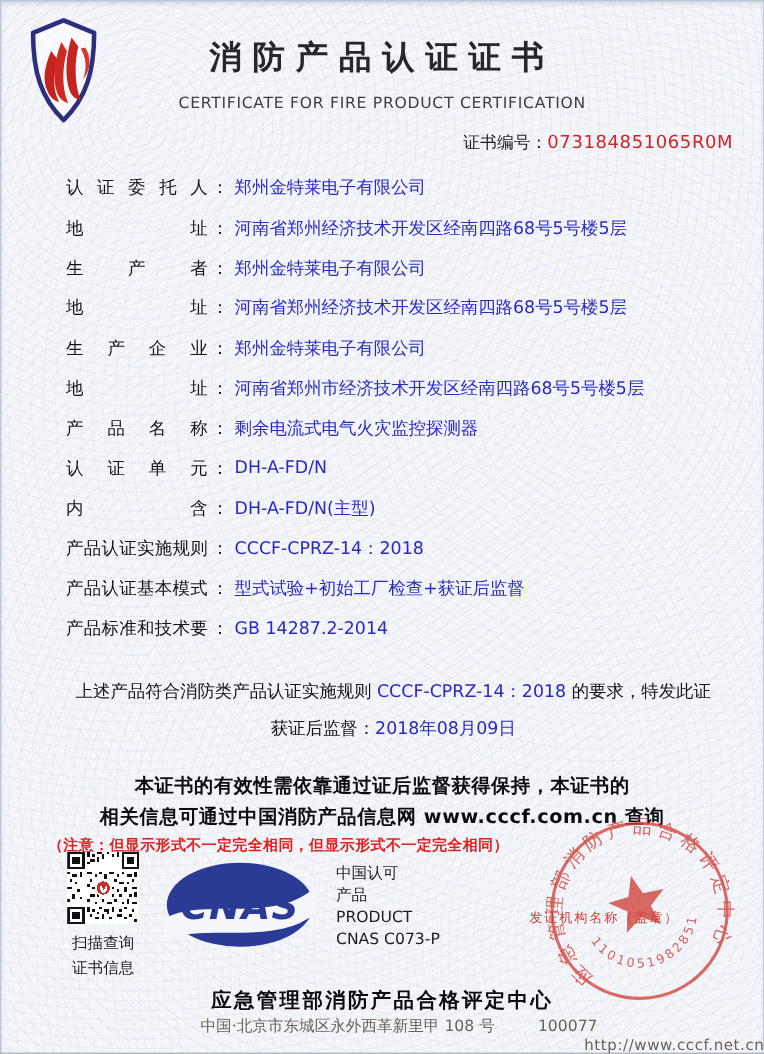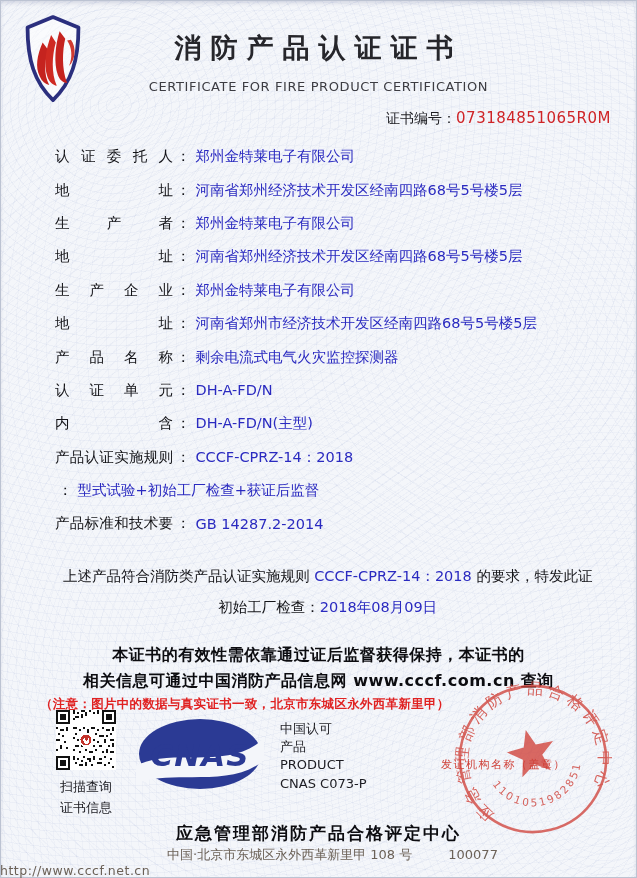--- a/index.html
+++ b/index.html
@@ -43,21 +43,21 @@
   
   .qr{left:56px;top:710px;width:60px;height:60px;background:#fff;}
   .qr-caption{left:44px;top:776px;width:84px;text-align:center;font-size:13px;color:#1c1c22;line-height:1.65;}
   .cnas-logo{left:136px;top:716px;width:128px;height:76px;}
   .cnas-text{left:280px;top:720px;font-size:13px;color:#1c1c22;line-height:1.4;}
   .seal{left:436px;top:680px;width:196px;height:158px;opacity:.85;pointer-events:none;}
   .seal-overlay{left:441px;top:757px;color:#cf4038;font-size:11px;letter-spacing:1.5px;font-weight:500;text-align:right;}
   .org-line{left:0;right:0;top:822px;text-align:center;font-size:17px;font-weight:bold;color:#0c0c10;letter-spacing:2px;}
   .addr-line{left:0;right:0;top:846px;text-align:center;font-size:13px;color:#6b6157;padding-left:28px;}
   .addr-line .post{margin-left:36px;}
-  .url-line{left:0;right:0;top:863px;text-align:left;font-size:12.5px;color:#6b6157;letter-spacing:.5px;}
+  .url-line{left:0;right:0;top:863px;text-align:right;font-size:12.5px;color:#6b6157;letter-spacing:.5px;}
 </style>
 </head>
 <body>
 
 <div class="page">
 
   <div class="abs logo">
     <svg viewBox="0 0 70 95" width="66" height="92">
       <path d="M35,3 L62,14 C62,48 55,72 35,91 C15,72 8,48 8,14 Z" fill="rgba(255,255,255,0.55)" stroke="#2b2f7e" stroke-width="4" stroke-linejoin="round"></path>
       <path d="M24,30 C18,44 16,56 21,66 C23,71 27,74 31,75 C25,64 26,50 30,38 Z" fill="#c5231f"></path>
@@ -121,41 +121,42 @@
       <span class="flabel">内含</span>
         <span class="fcolon">：</span>
         <span class="fvalue"><span>DH-A-FD/N</span><span class="u">(主型)</span></span>
     </div>
     <div class="frow">
       <span class="flabel">产品认证实施规则</span>
         <span class="fcolon">：</span>
         <span class="fvalue">CCCF-CPRZ-14：2018</span>
     </div>
     <div class="frow">
+      <span class="flabel">产品认证基本模式</span>
         <span class="fcolon">：</span>
         <span class="fvalue u">型式试验+初始工厂检查+获证后监督</span>
     </div>
     <div class="frow">
       <span class="flabel">产品标准和技术要</span>
         <span class="fcolon">：</span>
         <span class="fvalue">GB 14287.2-2014</span>
     </div>
   </div>
 
   <div class="abs cline statement">
     <span>上述产品符合消防类产品认证实施规则 </span><span class="blue">CCCF-CPRZ-14：2018</span><span> 的要求，特发此证</span>
   </div>
 
   <div class="abs cline first-date">
-    <span>初始工厂检查</span><span>：</span><span class="blue">2018年08月09日</span>
+    <span>获证后监督</span><span>：</span><span class="blue">2018年08月09日</span>
   </div>
 
   <div class="abs boldline bold1">本证书的有效性需依靠通过证后监督获得保持，本证书的</div>
   <div class="abs boldline bold2">相关信息可通过中国消防产品信息网 www.cccf.com.cn 查询</div>
-  <div class="abs rednote">（注意：图片中的数据与真实证书一致，北京市东城区永外西革新里甲）</div>
+  <div class="abs rednote">（注意：但显示形式不一定完全相同，但显示形式不一定完全相同）</div>
 
   <div class="abs qr">
     <svg viewBox="0 0 29 29" width="60" height="60" shape-rendering="crispEdges">
       <rect width="29" height="29" fill="#fff"></rect>
       <g fill="#111">
         <path d="M0,0h7v7h-7z M22,0h7v7h-7z M0,22h7v7h-7z"></path>
       </g>
       <g fill="#fff">
         <path d="M1,1h5v5h-5z M23,1h5v5h-5z M1,23h5v5h-5z"></path>
       </g>

